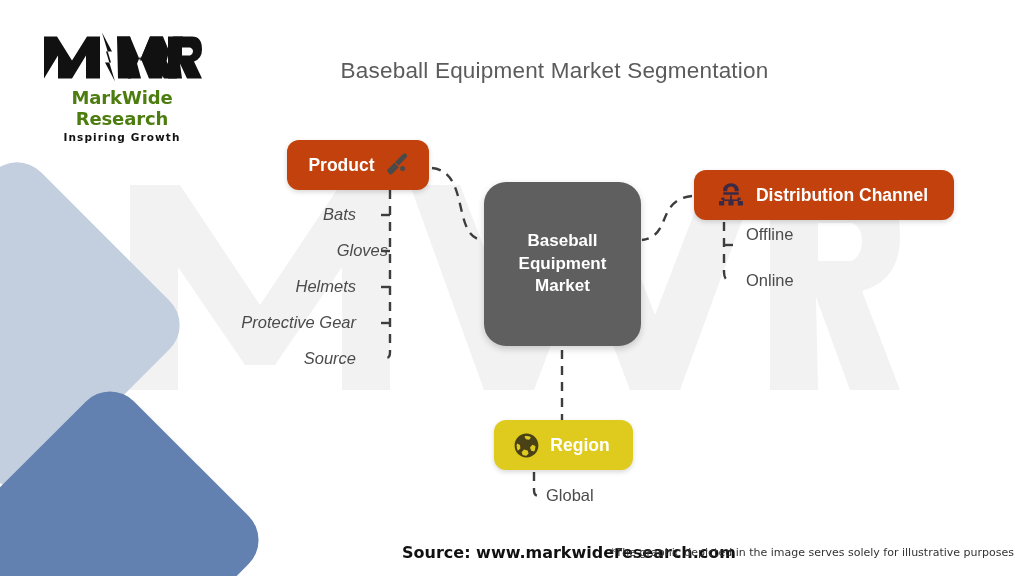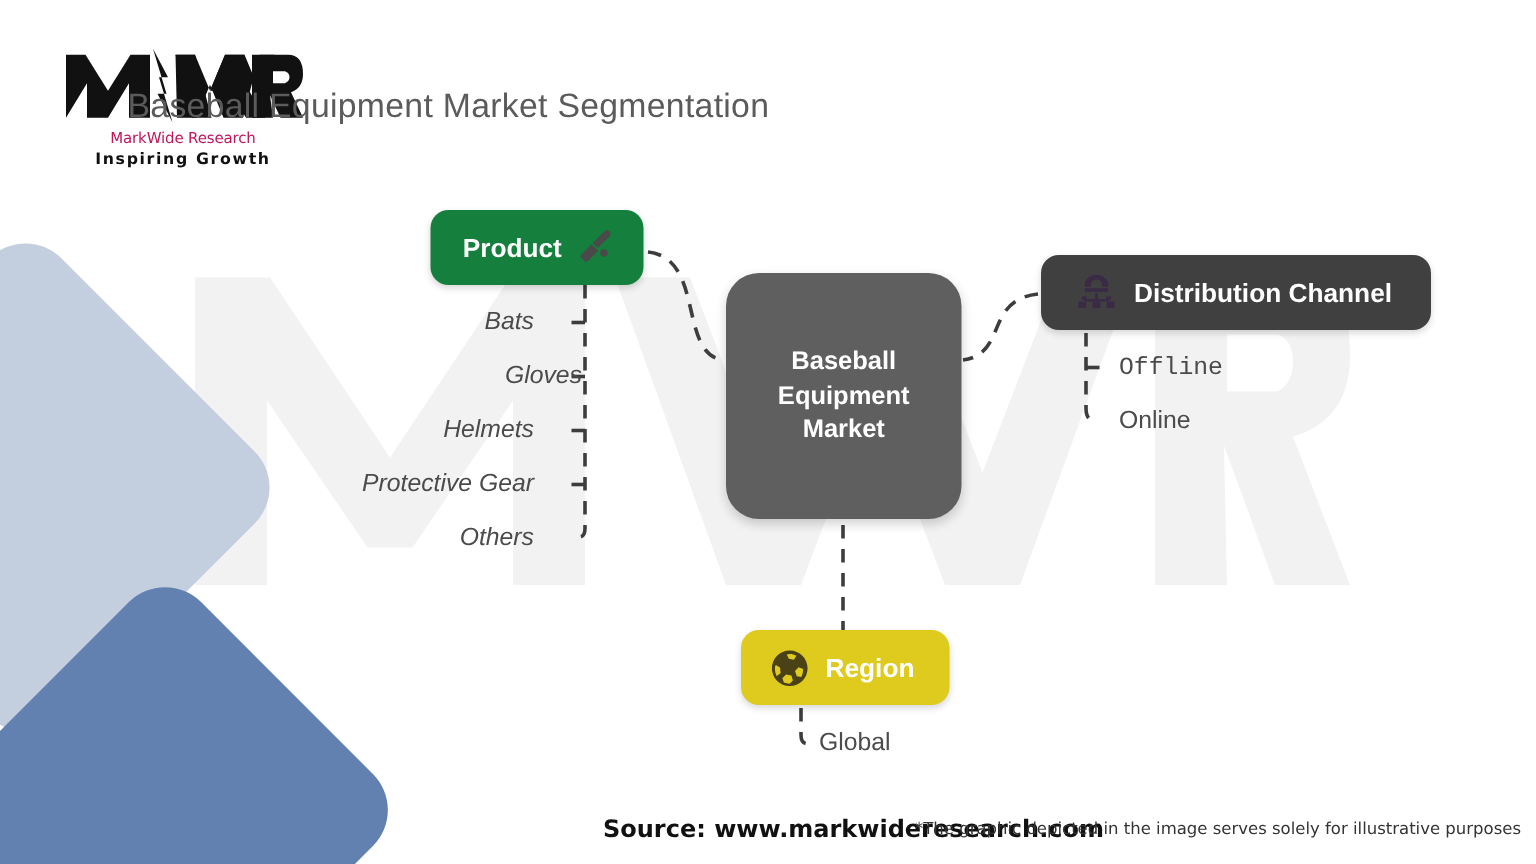--- a/index.html
+++ b/index.html
@@ -36,33 +36,33 @@
     width:790px; height:225px;
     opacity:1;
   }
 
   
   #logo-block {
     position:absolute; left:22px; top:28px; width:200px; z-index:5;
   }
   #logo-mark { display:block; width:160px; height:58px; margin:0 auto; }
   #logo-name {
-    text-align:center; font-size:10px; font-weight:normal;
-    color:#be185d; letter-spacing:-0.1px; margin-top:1px;
+    text-align:center; font-size:18px; font-weight:bold;
+    color:#4d7c0f; letter-spacing:-0.1px; margin-top:1px;
     font-family:"DejaVu Sans", sans-serif;
   }
   #logo-tagline {
     text-align:center; font-size:10.5px; font-weight:bold; color:#111;
     letter-spacing:1.1px; margin-top:2px;
     font-family:"DejaVu Sans", sans-serif;
   }
 
   #page-title {
     position:absolute; left:0; right:0; top:58px;
-    text-align:left; font-size:22.5px; color:#5b5b5b;
+    text-align:center; font-size:22.5px; color:#5b5b5b;
     font-weight:400; letter-spacing:0.2px; z-index:5;
     padding-left:85px;
   }
 
   
   #diagram { position:absolute; inset:0; z-index:3; }
   #connectors { position:absolute; inset:0; z-index:2; pointer-events:none; }
 
   .node {
     position:absolute;
@@ -71,34 +71,34 @@
     box-shadow:0 2px 5px rgba(0,0,0,.16);
     z-index:4;
   }
   .node-label {
     color:#fff; font-weight:bold; font-size:17.5px; white-space:nowrap;
   }
   .node-icon { display:flex; align-items:center; justify-content:center; }
 
   #node-product {
     left:287px; top:140px; width:142px; height:50px;
-    background:#15803d; gap:9px; padding:0 14px 0 16px;
+    background:#c2410c; gap:9px; padding:0 14px 0 16px;
   }
   #node-center {
     left:484px; top:182px; width:157px; height:164px;
     background:#5f5f5f; border-radius:22px; flex-direction:column;
     box-shadow:0 3px 7px rgba(0,0,0,.18);
   }
   #node-center .node-label {
     font-size:17px; line-height:1.34; text-align:center; font-weight:bold;
     white-space:pre-line;
   }
   #node-distribution {
     left:694px; top:170px; width:260px; height:50px;
-    background:#404040; gap:10px; padding:0 16px 0 12px;justify-content:center;
+    background:#c2410c; gap:10px; padding:0 16px 0 12px;justify-content:center;
   }
   #node-region {
     left:494px; top:420px; width:139px; height:50px;
     background:#dfcb1d; gap:10px; padding:0 16px 0 12px;text-align:right;
   }
 
   
   .leaf {
     position:absolute; font-size:16.5px; color:#4b4b4b; white-space:nowrap;
     z-index:4;
@@ -225,22 +225,22 @@
         </g>
       </svg>
     </span>
     <span class="node-label">Region</span>
   </div>
 
   <div class="leaf leaf-right" style="right:668px; top:205px;">Bats</div>
   <div class="leaf leaf-right" style="right:636px; top:241px;">Gloves</div>
   <div class="leaf leaf-right" style="right:668px; top:277px;">Helmets</div>
   <div class="leaf leaf-right" style="right:668px; top:313px;">Protective Gear</div>
-  <div class="leaf leaf-right" style="right:668px; top:349px;">Others</div>
-
-  <div class="leaf" style="left:746px; top:235px;font-family:Liberation Mono, monospace;">Offline</div>
+  <div class="leaf leaf-right" style="right:668px; top:349px;">Source</div>
+
+  <div class="leaf" style="left:746px; top:225px;">Offline</div>
   <div class="leaf" style="left:746px; top:271px;">Online</div>
 
   <div class="leaf" style="left:546px; top:486px;">Global</div>
 </div>
 
 <div id="source-note">Source: www.markwideresearch.com</div>
 <div id="disclaimer">*The graphic depicted in the image serves solely for illustrative purposes</div>
 
 </body></html>

